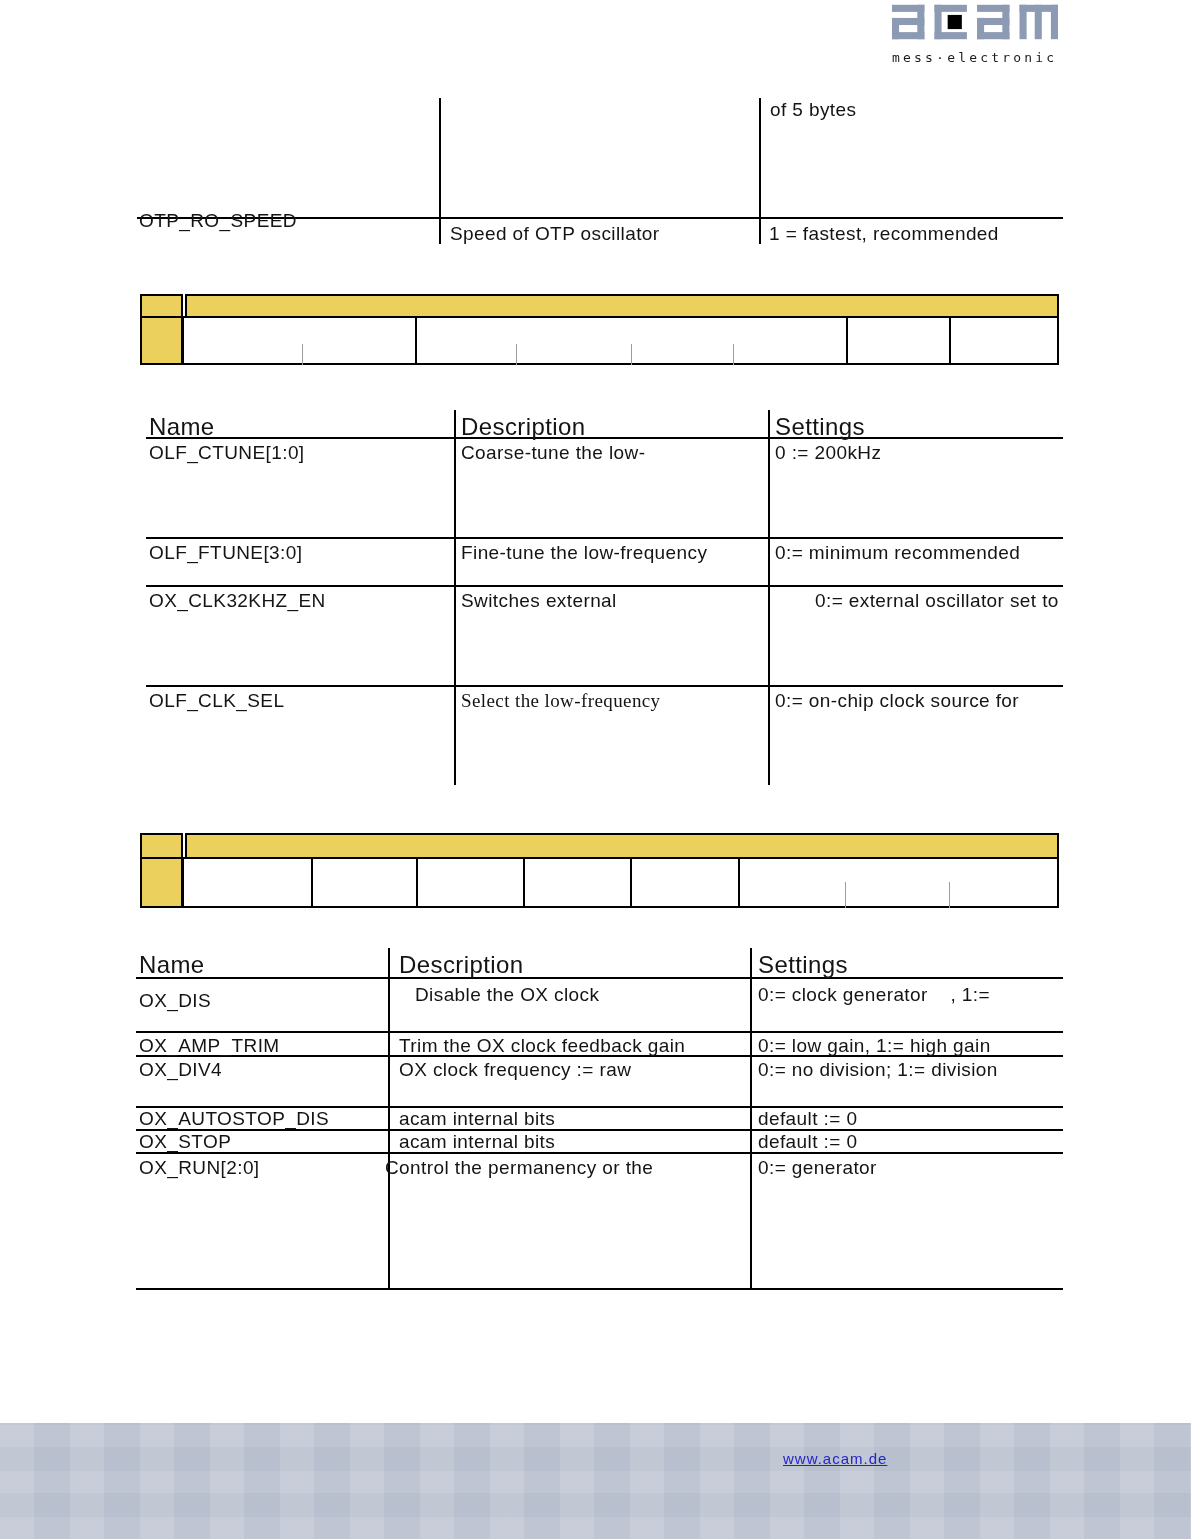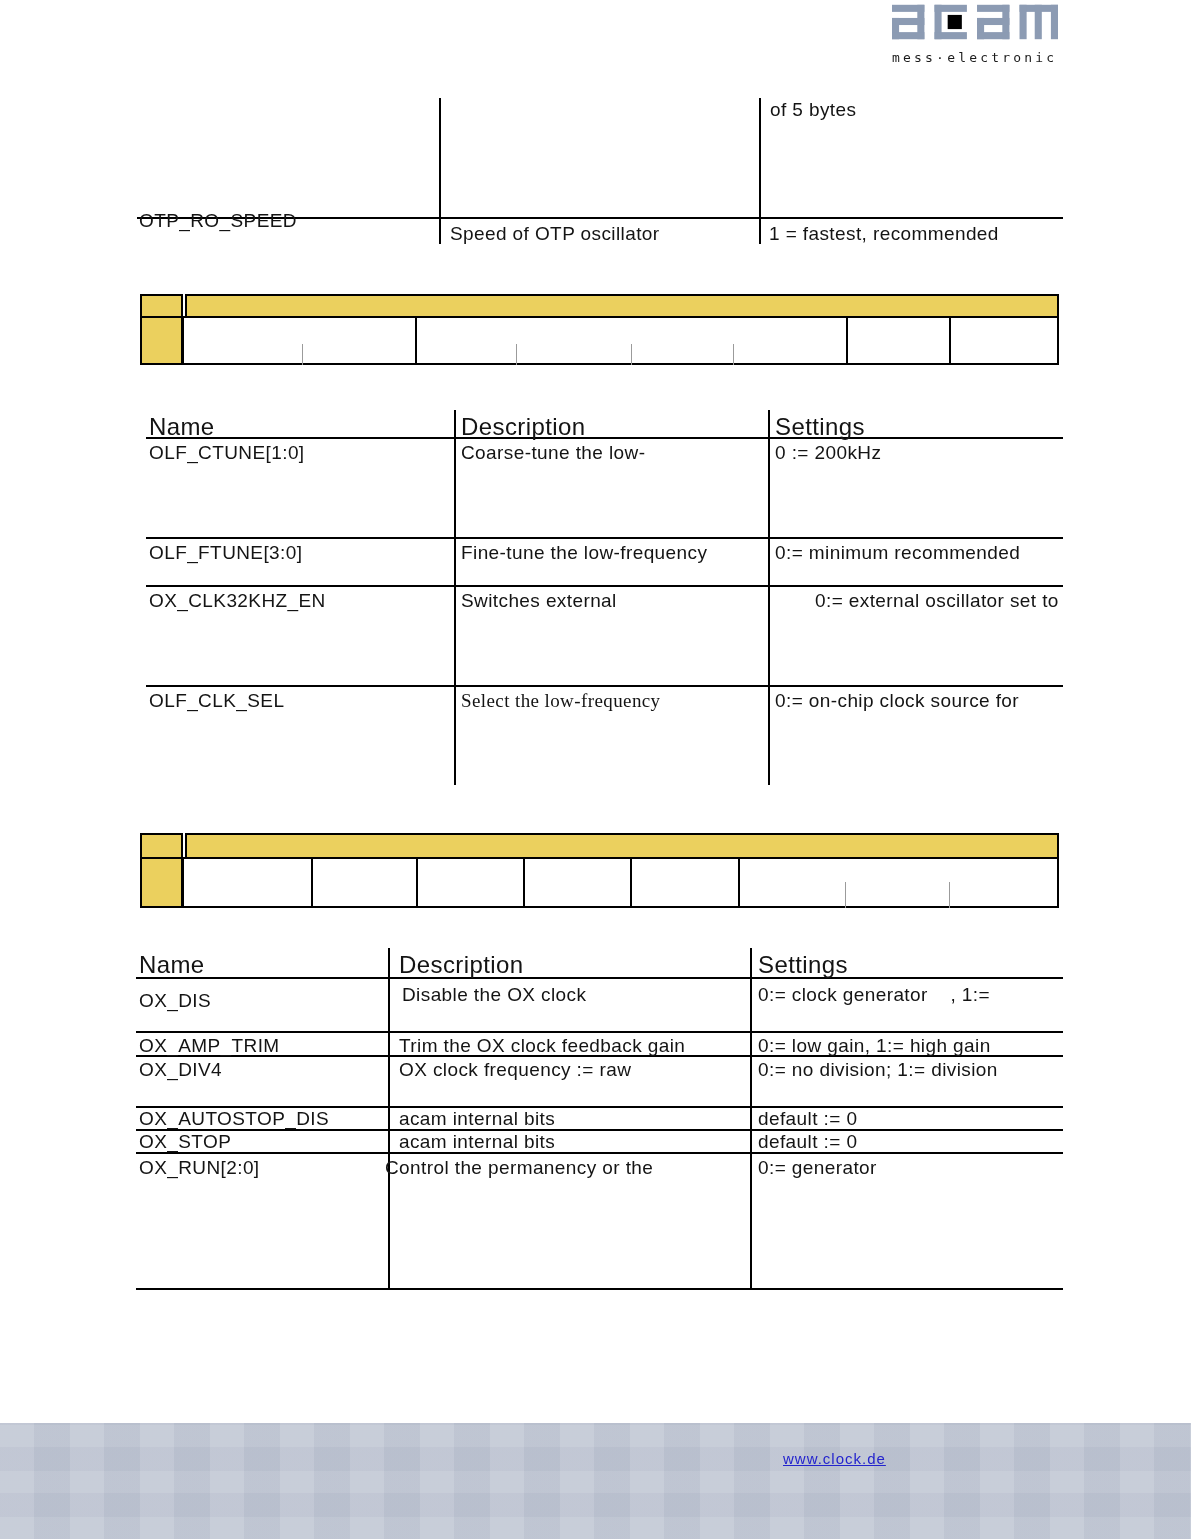--- a/index.html
+++ b/index.html
@@ -175,21 +175,21 @@
     <div class="hline" style="left:136px; top:1106px; width:927px;"></div>
     <div class="hline" style="left:136px; top:1129px; width:927px;"></div>
     <div class="hline" style="left:136px; top:1152px; width:927px;"></div>
     <div class="hline" style="left:136px; top:1288px; width:927px;"></div>
 
     <div class="cell hdr" style="left:139px; top:952px;">Name</div>
     <div class="cell hdr" style="left:399px; top:952px;">Description</div>
     <div class="cell hdr" style="left:758px; top:952px;">Settings</div>
 
     <div class="cell" style="left:139px; top:985px;margin-top:6px;">OX_DIS</div>
-    <div class="cell" style="left:402px; top:985px;">Disable the OX clock</div>
+    <div class="cell" style="left:415px; top:985px;">Disable the OX clock</div>
     <div class="cell" style="left:758px; top:985px;">0:= clock generator    , 1:=</div>
 
     <div class="cell" style="left:139px; top:1036px;">OX_AMP_TRIM</div>
     <div class="cell" style="left:399px; top:1036px;">Trim the OX clock feedback gain</div>
     <div class="cell" style="left:758px; top:1036px;">0:= low gain, 1:= high gain</div>
 
     <div class="cell" style="left:139px; top:1060px;">OX_DIV4</div>
     <div class="cell" style="left:399px; top:1060px;">OX clock frequency := raw</div>
     <div class="cell" style="left:758px; top:1060px;">0:= no division; 1:= division</div>
 
@@ -200,16 +200,16 @@
     <div class="cell" style="left:139px; top:1132px;">OX_STOP</div>
     <div class="cell" style="left:399px; top:1132px;">acam internal bits</div>
     <div class="cell" style="left:758px; top:1132px;">default := 0</div>
 
     <div class="cell" style="left:139px; top:1158px;">OX_RUN[2:0]</div>
     <div class="cell" style="left:385px; top:1158px;">Control the permanency or the</div>
     <div class="cell" style="left:758px; top:1158px;">0:= generator</div>
   </div>
 
   <div class="footer">
-    <a class="site-link" href="#">www.clock.de</a>
+    <a class="site-link" href="#">www.acam.de</a>
   </div>
 
 </div>
 
 </body></html>

